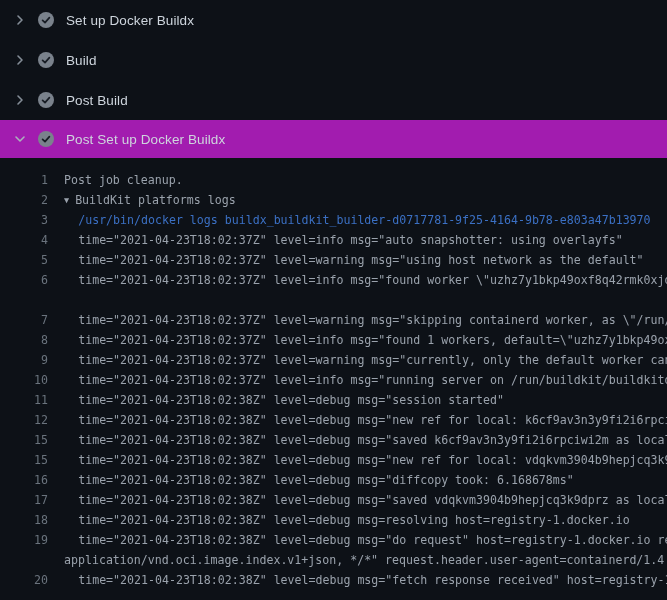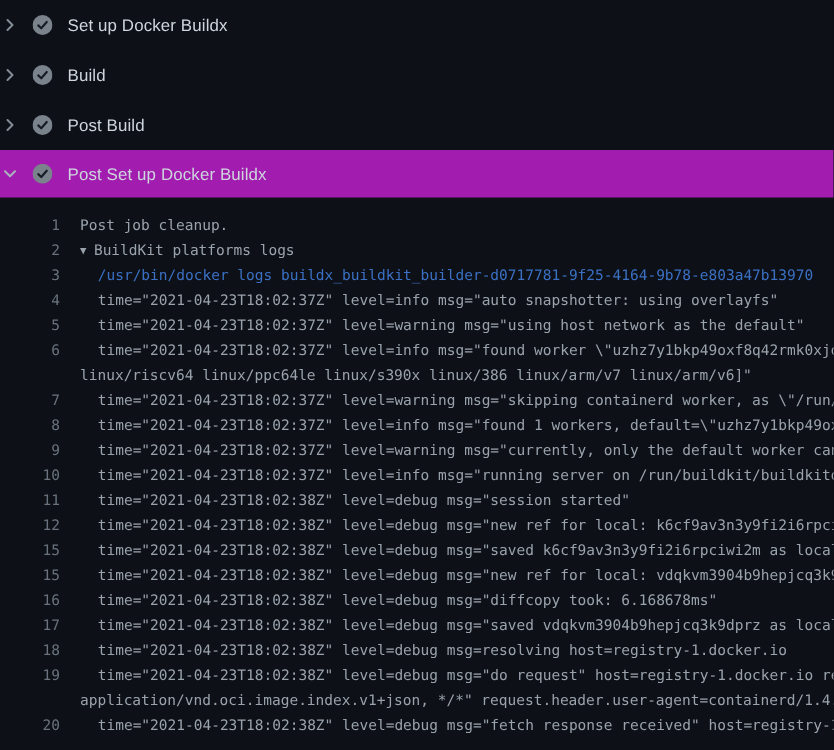--- a/index.html
+++ b/index.html
@@ -8,21 +8,21 @@
     position: relative;
     width: 667px; height: 600px;
     overflow: hidden;
     background: #0d1117;
     font-family: "Liberation Sans", sans-serif;
   }
   
   .steps { width: 100%; }
   .step-row {
     display: flex; align-items: center;
-    height: 40px; padding-left: 0;
+    height: 40px; padding-left: 12px;
     cursor: pointer;
   }
   .step-row.expanded { height: 38px; background: #a21caf; }
   .chev { width: 16px; height: 16px; flex: 0 0 16px; display: flex; align-items: center; justify-content: center; }
   .chev svg { display: block; }
   .status { width: 16px; height: 16px; flex: 0 0 16px; margin-left: 10px; }
   .step-label {
     margin-left: 12px;
     font-size: 13.5px; color: #ced5dd;
     letter-spacing: .1px;
@@ -148,21 +148,20 @@
       <div class="log-row k-detail">
     <span class="log-num">5</span>
     <span class="log-text"><span>time="2021-04-23T18:02:37Z" level=warning msg="using host network as the default"</span></span>
   </div>
       <div class="log-row k-detail">
     <span class="log-num">6</span>
     <span class="log-text"><span>time="2021-04-23T18:02:37Z" level=info msg="found worker \"uzhz7y1bkp49oxf8q42rmk0xjd\", has support for platforms: [linux/amd64 linux/arm64</span></span>
   </div>
       <div class="log-row k-cont">
     <span class="log-num"></span>
-    <span class="log-text"><span>linux/riscv64 linux/ppc64le linux/s390x linux/386 linux/arm/v7 linux/arm/v6]"</span></span>
   </div>
       <div class="log-row k-detail">
     <span class="log-num">7</span>
     <span class="log-text"><span>time="2021-04-23T18:02:37Z" level=warning msg="skipping containerd worker, as \"/run/containerd/containerd.sock\" does not exist"</span></span>
   </div>
       <div class="log-row k-detail">
     <span class="log-num">8</span>
     <span class="log-text"><span>time="2021-04-23T18:02:37Z" level=info msg="found 1 workers, default=\"uzhz7y1bkp49oxf8q42rmk0xjd\""</span></span>
   </div>
       <div class="log-row k-detail">

